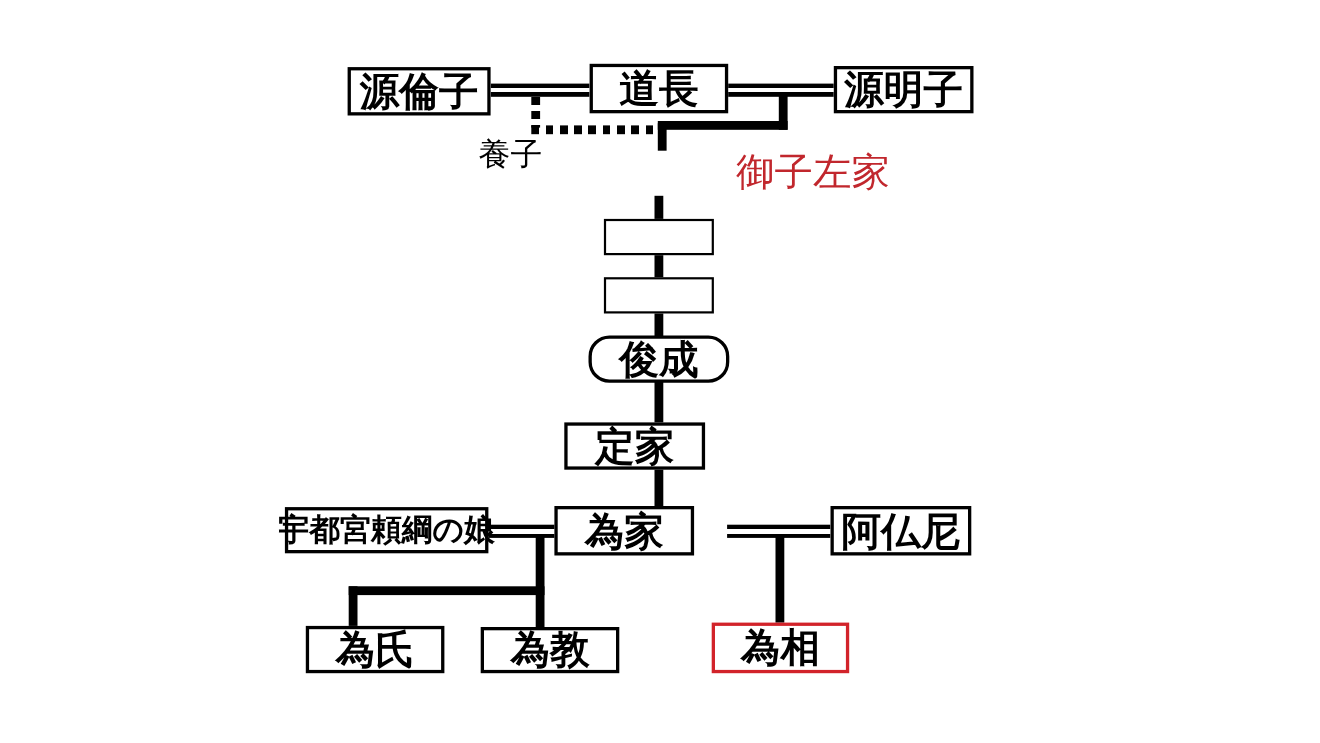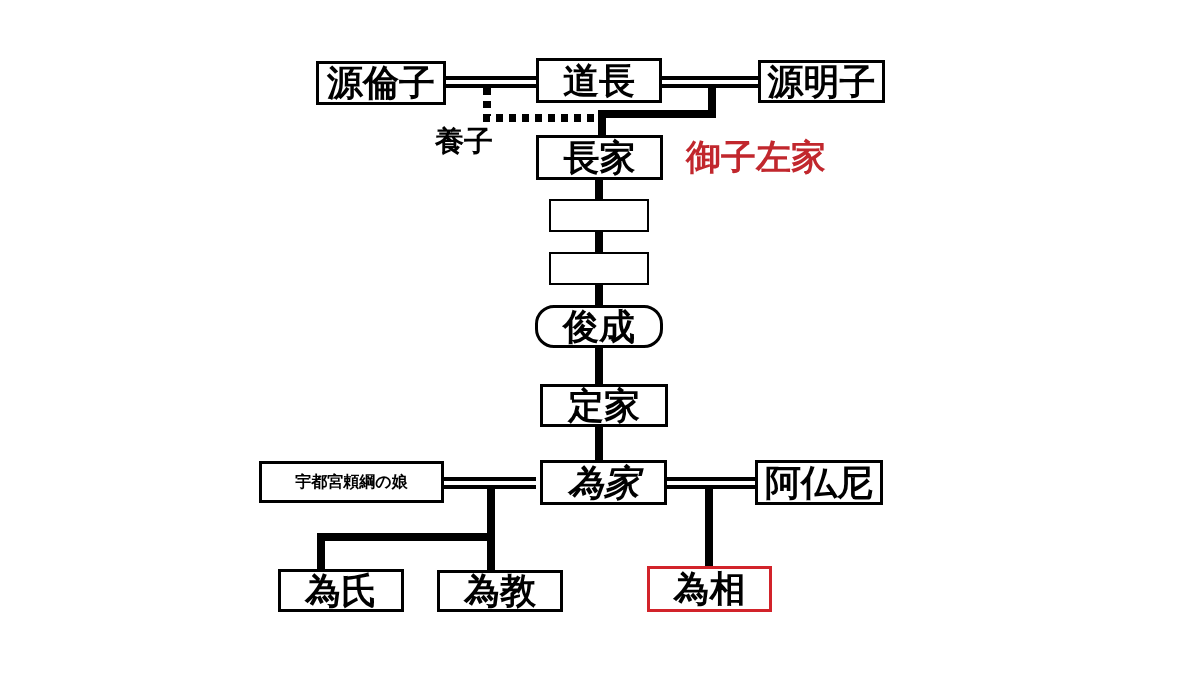--- a/index.html
+++ b/index.html
@@ -33,23 +33,23 @@
     line-height: 1;
     white-space: nowrap;
   }
   #n-rinshi     { left: 316px; top: 61px;  width: 130px; height: 44px; }
   #n-michinaga  { left: 536px; top: 58px;  width: 126px; height: 45px; }
   #n-meishi     { left: 758px; top: 60px;  width: 127px; height: 43px; }
   #n-nagaie     { left: 536px; top: 135px; width: 127px; height: 45px; }
   #n-u1         { left: 549px; top: 199px; width: 100px; height: 33px; border-width: 2px; }
   #n-u2         { left: 549px; top: 252px; width: 100px; height: 33px; border-width: 2px; }
   #n-shunzei    { left: 535px; top: 305px; width: 128px; height: 43px; border-radius: 19px; }
-  #n-teika      { left: 540px; top: 384px; width: 128px; height: 43px; }
-  #n-tameie     { left: 540px; top: 460px; width: 127px; height: 45px; font-style: italic; }
-  #n-utsunomiya { left: 259px; top: 461px; width: 185px; height: 42px; font-size: 16px; letter-spacing: 0px; }
+  #n-teika      { left: 513px; top: 384px; width: 128px; height: 43px; }
+  #n-tameie     { left: 504px; top: 460px; width: 127px; height: 45px; }
+  #n-utsunomiya { left: 259px; top: 461px; width: 185px; height: 42px; font-size: 28px; letter-spacing: 0px; }
   #n-abutsuni   { left: 755px; top: 460px; width: 128px; height: 45px; }
   #n-tameuji    { left: 259px; top: 569px; width: 126px; height: 43px; margin-left: 19px; }
   #n-tamenori   { left: 424px; top: 570px; width: 126px; height: 42px; margin-left: 13px; }
   #n-tamesuke   { left: 647px; top: 566px; width: 125px; height: 46px; border-color: var(--red-border); }
 
   
   .marriage {
     position: absolute;
     height: 12px;
     background: linear-gradient(to bottom,
@@ -87,27 +87,27 @@
     position: absolute;
     height: 8px;
     background: repeating-linear-gradient(to right, var(--ink) 0px, var(--ink) 7px, transparent 7px, transparent 13px);
   }
   #d-adopt-v { left: 483px; top: 88px;  height: 28px; }
   #d-adopt-h { left: 483px; top: 114px; width: 118px; }
 
   
   .label {
     position: absolute;
-    font-weight: bold;
+    font-weight: normal;
     color: var(--ink);
     line-height: 1;
     white-space: nowrap;
   }
   #lbl-adopt     { left: 435px; top: 127px; font-size: 29px; }
-  #lbl-mikohidari{ left: 686px; top: 139px; font-size: 35px; color: var(--red); }
+  #lbl-mikohidari{ left: 669px; top: 139px; font-size: 35px; color: var(--red); }
 </style>
 </head>
 <body>
 
 <div class="canvas">
 
   <div class="marriage" id="m-rinshi-michinaga"></div>
   <div class="marriage" id="m-michinaga-meishi"></div>
   <div class="marriage" id="m-utsu-tameie"></div>
   <div class="marriage" id="m-tameie-abutsu"></div>
@@ -124,21 +124,20 @@
   <div class="line" id="c-siblings"></div>
   <div class="line" id="c-to-tameuji"></div>
   <div class="line" id="c-drop-abutsu"></div>
 
   <div class="dotted-v" id="d-adopt-v"></div>
   <div class="dotted-h" id="d-adopt-h"></div>
 
   <div class="person" id="n-rinshi">源倫子</div>
   <div class="person" id="n-michinaga">道長</div>
   <div class="person" id="n-meishi">源明子</div>
-  <div class="person" id="n-nagaie">長家</div>
   <div class="person" id="n-u1"></div>
   <div class="person" id="n-u2"></div>
   <div class="person" id="n-shunzei">俊成</div>
   <div class="person" id="n-teika">定家</div>
   <div class="person" id="n-tameie">為家</div>
   <div class="person" id="n-utsunomiya">宇都宮頼綱の娘</div>
   <div class="person" id="n-abutsuni">阿仏尼</div>
   <div class="person" id="n-tameuji">為氏</div>
   <div class="person" id="n-tamenori">為教</div>
   <div class="person" id="n-tamesuke">為相</div>

